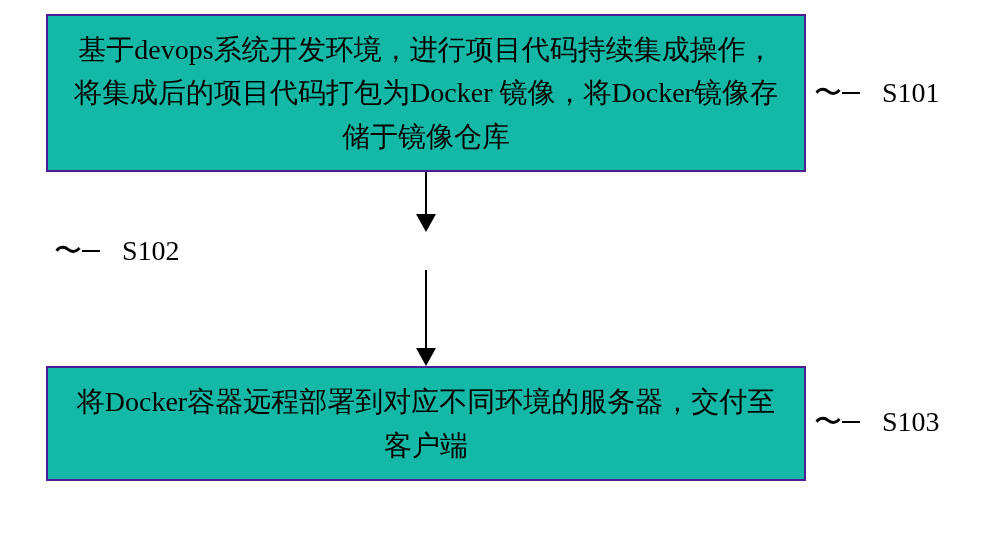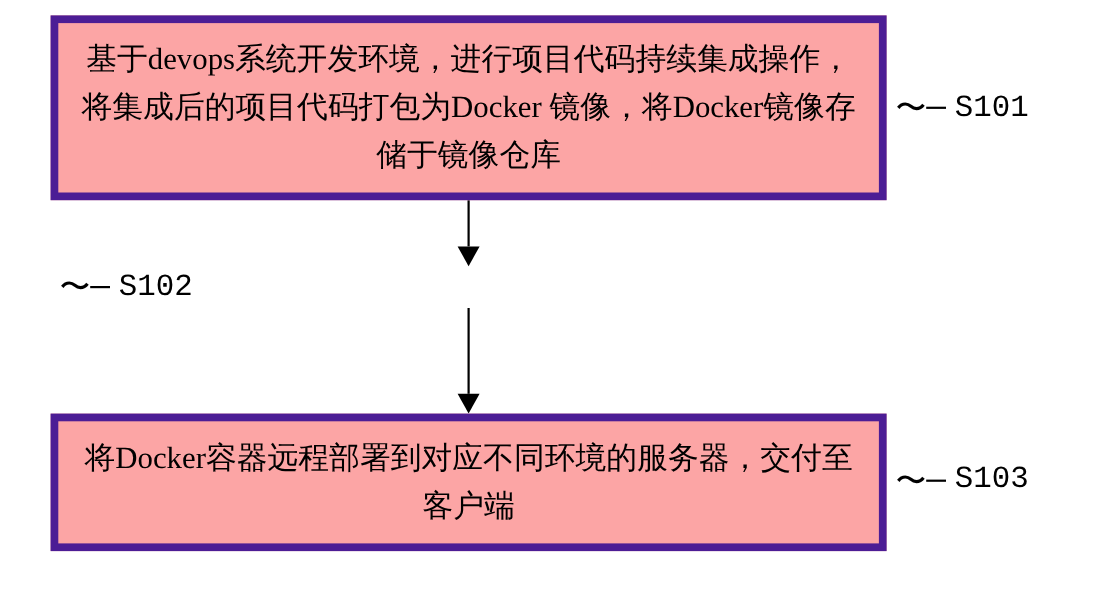--- a/index.html
+++ b/index.html
@@ -10,22 +10,22 @@
       font-family: "SimSun", "Songti SC", serif;
       position: relative;
     }
     .flow-container {
       position: absolute;
       left: 46px;
       top: 14px;
       width: 908px;
     }
     .step-box {
-      border: 7px solid #4c1d95;
-      background: #fca5a5;
+      border: 2px solid #4c1d95;
+      background: #14b8a6;
       padding: 12px 20px;
       text-align: center;
       font-size: 28px;
       line-height: 1.55;
       width: 760px;
       display: flex;
       align-items: center;
       justify-content: center;
     }
     .row {
@@ -46,22 +46,22 @@
     }
     .dash {
       display: inline-block;
       width: 18px;
       border-top: 2px solid #000;
       margin: 0 2px;
       vertical-align: middle;
     }
     .step-label {
       font-size: 28px;
-      font-family: Liberation Mono, monospace;
-      margin-left: 6px;
+      font-family: Liberation Serif, serif;
+      margin-left: 20px;
     }
     .arrow-wrap {
       width: 760px;
       display: flex;
       justify-content: center;
     }
     .arrow {
       display: flex;
       flex-direction: column;
       align-items: center;

